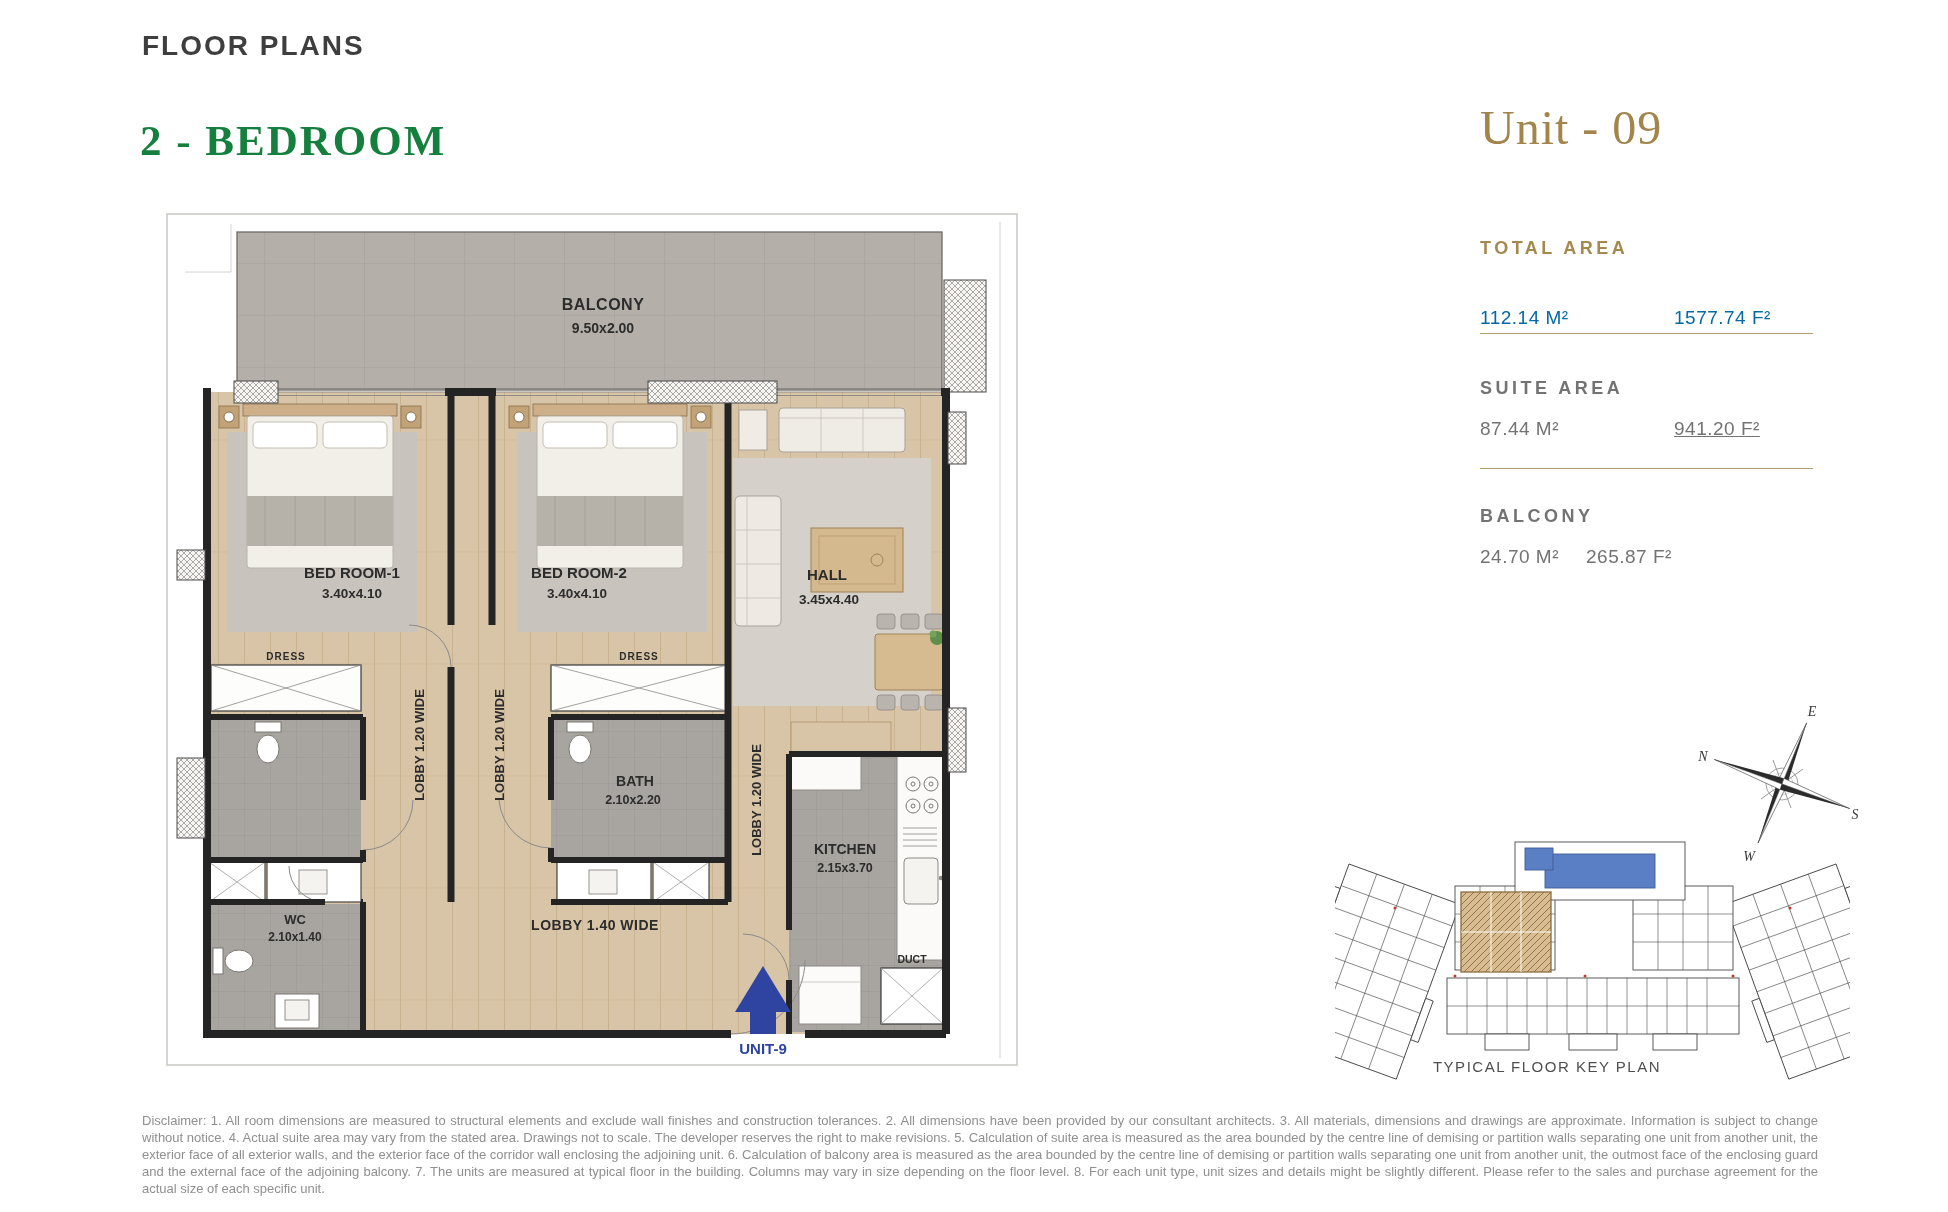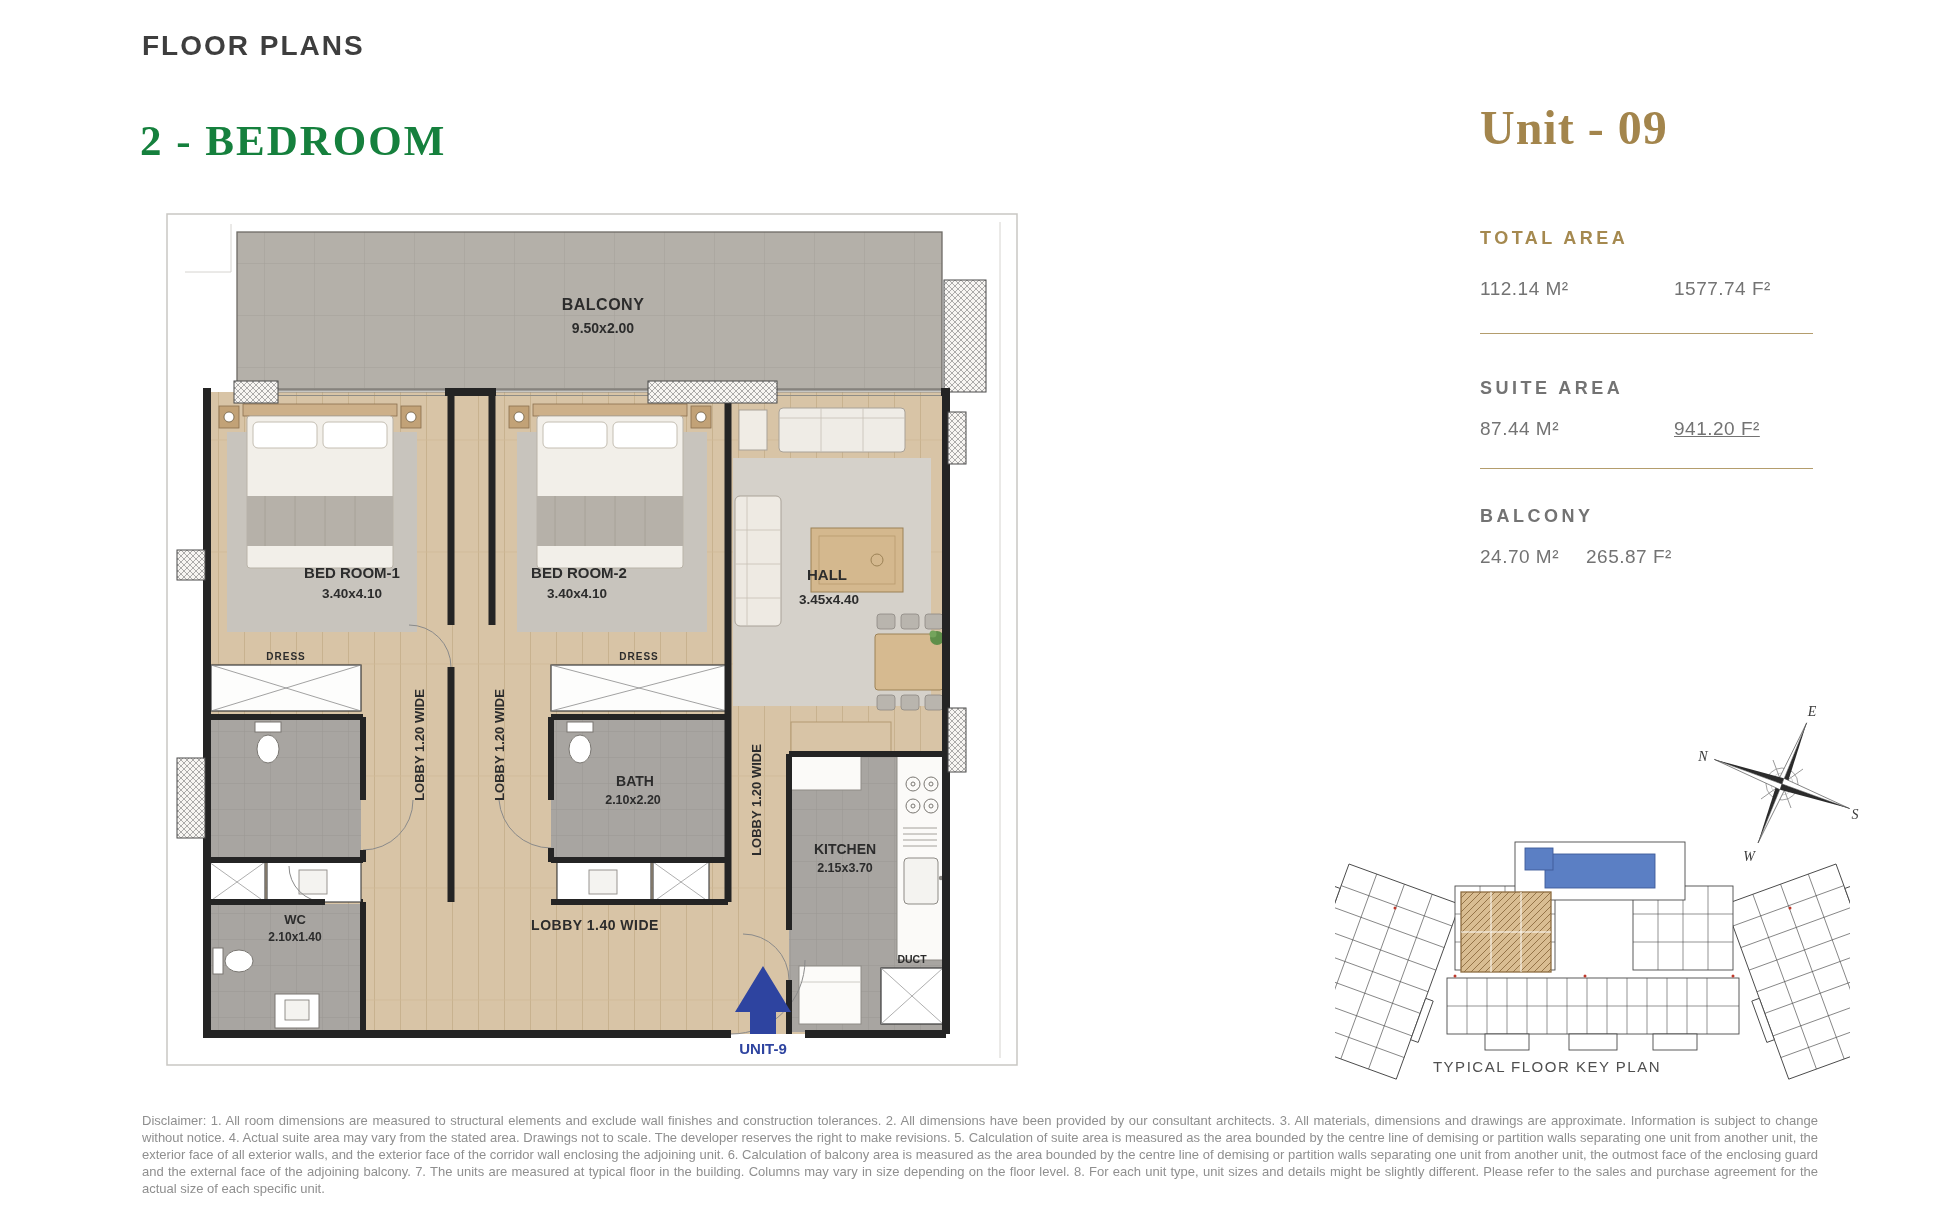--- a/index.html
+++ b/index.html
@@ -3,26 +3,26 @@
 <meta charset="utf-8">
 <style>
   html,body{margin:0;padding:0;background:#ffffff;}
   .page{position:relative;width:1948px;height:1212px;background:#ffffff;overflow:hidden;
         font-family:"Liberation Sans", sans-serif;}
   .abs{position:absolute;}
   .page-title{left:142px;top:30px;font-size:28px;font-weight:700;letter-spacing:2px;color:#3e3e3e;}
   .page-subtitle{left:140px;top:68px;font-family:"Liberation Serif", serif;font-size:43px;
         font-weight:600;letter-spacing:2px;color:#15803d;margin-top:48px;}
   .unit-title{left:1480px;top:100px;font-family:"Liberation Serif", serif;font-size:48px;
-        font-weight:700;letter-spacing:1px;color:#a3854c;}
+        font-weight:400;letter-spacing:1px;color:#a3854c;}
   .sec-label{font-size:18px;font-weight:700;letter-spacing:3.5px;}
   .sec-gold{color:#a5894f;}
   .sec-dark{color:#737373;}
   .sec-val{font-size:19px;letter-spacing:.5px;}
-  .val-gold{color:#737373;}
+  .val-gold{color:#0369a1;margin-top:29px;}
   .val-dark{color:#737373;}
   .divider{height:0;border-top:1px solid #b49d6d;width:333px;left:1480px;}
   .disclaimer{left:142px;top:1112px;width:1676px;font-size:13px;line-height:17px;
         color:#8f8f8f;text-align:justify;}
   .kp-caption{font-size:15px;letter-spacing:1.5px;fill:#4f4f4f;font-weight:400;}
   svg text{font-family:"Liberation Sans", sans-serif;}
   .rl{fill:#2c2c2c;font-weight:700;}
   .compass-letter{font-family:"Liberation Serif", serif;font-style:italic;font-size:14px;fill:#3a3a3a;}
 </style>
 </head>
@@ -258,21 +258,21 @@
     </g>
 
     <g>
       <polygon points="648,806 676,852 661,852 661,874 635,874 635,852 620,852" fill="#2e44a0"></polygon>
       <text x="648" y="894" font-size="15" font-weight="700" fill="#2e44a0" text-anchor="middle">UNIT-9</text>
     </g>
   </svg>
 
   <div class="abs unit-title">Unit - 09</div>
 
-  <div class="abs sec-label sec-gold" style="left:1480px;top:228px;">TOTAL AREA</div>
+  <div class="abs sec-label sec-gold" style="left:1480px;top:238px;">TOTAL AREA</div>
   <div class="abs sec-val val-gold" style="left:1480px;top:278px;">112.14 M²</div>
   <div class="abs sec-val val-gold" style="left:1674px;top:278px;">1577.74 F²</div>
   <div class="abs divider" style="top:333px;"></div>
 
   <div class="abs sec-label sec-dark" style="left:1480px;top:378px;">SUITE AREA</div>
   <div class="abs sec-val val-dark" style="left:1480px;top:418px;">87.44 M²</div>
   <div class="abs sec-val val-dark" style="left:1674px;top:418px;text-decoration:underline;">941.20 F²</div>
   <div class="abs divider" style="top:468px;"></div>
 
   <div class="abs sec-label sec-dark" style="left:1480px;top:506px;">BALCONY</div>

